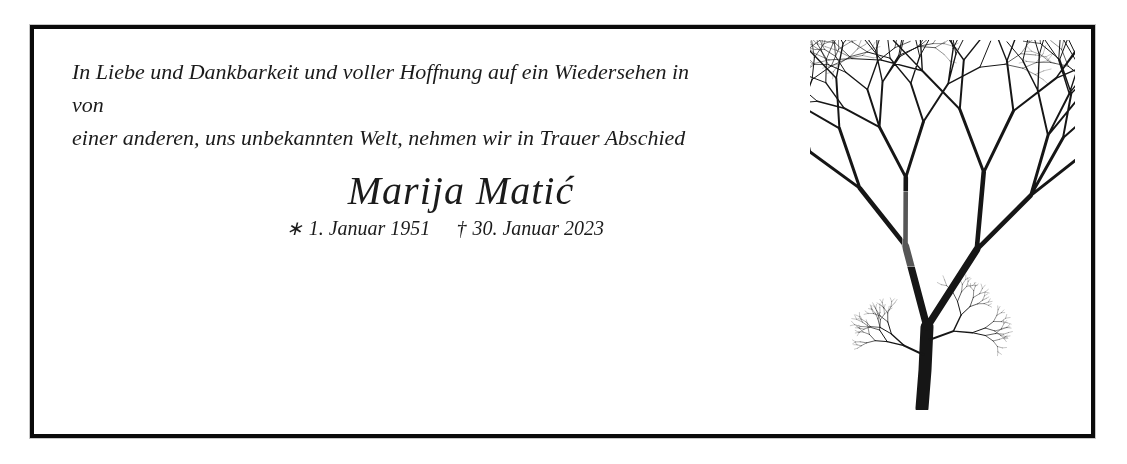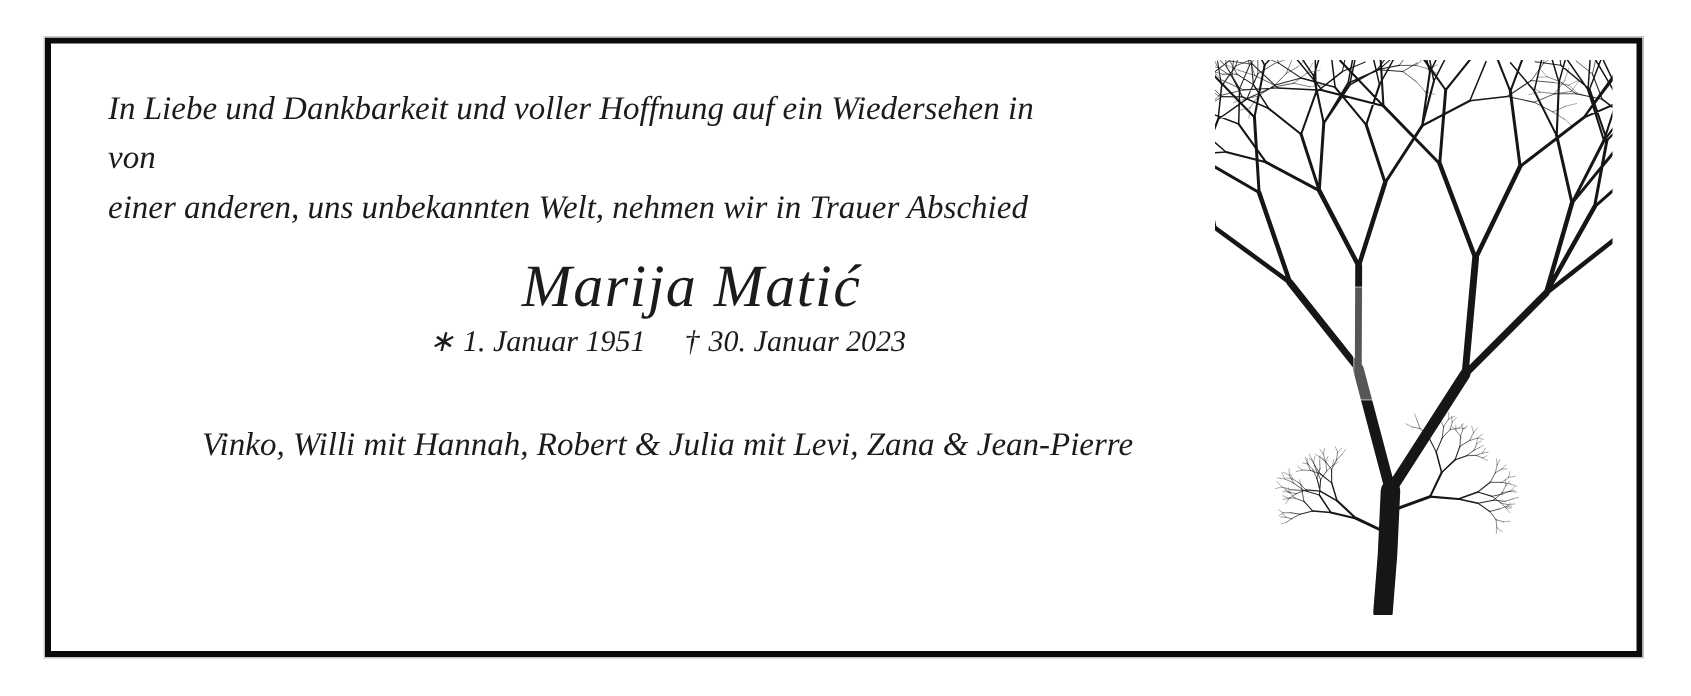--- a/index.html
+++ b/index.html
@@ -104,21 +104,20 @@
       <div>von</div>
       <div>einer anderen, uns unbekannten Welt, nehmen wir in Trauer Abschied</div>
     </div>
 
     <h1 class="txt name">Marija Matić</h1>
 
     <div class="txt dates">
       <span class="birth"><span class="sym">∗</span><span>1. Januar 1951</span></span><span class="death"><span class="sym">†</span><span>30. Januar 2023</span></span>
     </div>
 
-    <div class="txt family">Vinko, Willi mit Hannah, Robert &amp; Julia mit Levi, Zana &amp; Jean-Pierre</div>
 
 
     <svg id="tree" class="tree-svg" viewBox="0 0 265 370">
         <path d="M112.0 368.0L115.0 330.0M115.0 330.0L117.0 287.0" fill="none" stroke="#161616" stroke-width="13" stroke-opacity="1" stroke-linecap="round"></path>
         <path d="M117.0 287.0L95.5 205.8M117.0 287.0L166.7 209.6" fill="none" stroke="#161616" stroke-width="7.2" stroke-opacity="1" stroke-linecap="round"></path>
         <path d="M95.5 205.8L95.8 137.4M95.5 205.8L50.0 148.4M166.7 209.6L220.6 155.6M166.7 209.6L173.7 132.3" fill="none" stroke="#161616" stroke-width="4.6" stroke-opacity="1" stroke-linecap="round"></path>
         <path d="M95.8 137.4L113.4 81.8M95.8 137.4L69.5 87.1M50.0 148.4L29.4 88.3M50.0 148.4L0.2 112.0M220.6 155.6L271.0 116.0M220.6 155.6L253.0 97.9M220.6 155.6L238.0 95.4M173.7 132.3L203.4 71.0M173.7 132.3L149.8 69.2" fill="none" stroke="#161616" stroke-width="3" stroke-opacity="1" stroke-linecap="round"></path>
         <path d="M113.4 81.8L138.1 43.8M113.4 81.8L100.8 43.2M69.5 87.1L72.5 42.2M69.5 87.1L34.1 68.2M69.5 87.1L57.4 49.5M29.4 88.3L26.3 38.2M29.4 88.3L-11.9 64.4M0.2 112.0L-9.4 69.5M0.2 112.0L-42.1 107.8M0.2 112.0L-13.3 65.6M271.0 116.0L316.6 95.0M271.0 116.0L287.6 72.3M253.0 97.9L288.7 66.5M253.0 97.9L261.3 53.5M238.0 95.4L267.0 60.1M238.0 95.4L227.8 50.4M238.0 95.4L259.3 53.7M203.4 71.0L245.8 38.4M203.4 71.0L196.9 20.9M149.8 69.2L153.8 20.0M149.8 69.2L112.3 30.7M119.0 300.0L143.4 291.1M114.0 315.0L94.1 305.6" fill="none" stroke="#161616" stroke-width="2" stroke-opacity="1" stroke-linecap="round"></path>
         <path d="M138.1 43.8L169.9 27.2M138.1 43.8L143.2 8.4M138.1 43.8L145.9 14.1M100.8 43.2L109.7 16.4M100.8 43.2L80.1 18.2M72.5 42.2L89.7 16.7M72.5 42.2L65.8 10.8M72.5 42.2L88.7 15.5M34.1 68.2L15.8 42.7M34.1 68.2L7.3 61.3M57.4 49.5L67.4 21.5M57.4 49.5L35.8 32.3M26.3 38.2L33.1 3.4M26.3 38.2L-0.2 10.8M-11.9 64.4L-27.2 33.6M-11.9 64.4L-45.5 53.2M-11.9 64.4L-47.1 60.8M-9.4 69.5L2.1 39.5M-9.4 69.5L-34.1 50.2M-42.1 107.8L-69.5 92.5M-42.1 107.8L-72.9 108.7M-42.1 107.8L-72.0 106.7M-13.3 65.6L-12.8 32.6M-13.3 65.6L-34.4 39.2M316.6 95.0L354.8 85.3M316.6 95.0L335.0 63.9M287.6 72.3L309.8 45.3M287.6 72.3L277.0 40.7M288.7 66.5L321.3 63.4M288.7 66.5L305.1 35.3M261.3 53.5L286.0 28.8M261.3 53.5L249.7 19.5M267.0 60.1L296.0 43.8M267.0 60.1L267.6 23.5M267.0 60.1L286.1 30.0M227.8 50.4L229.3 15.0M227.8 50.4L212.8 20.6M259.3 53.7L281.3 24.8M259.3 53.7L248.7 19.8M259.3 53.7L269.5 22.3M245.8 38.4L279.7 23.7M245.8 38.4L267.4 7.9M245.8 38.4L270.4 6.1M196.9 20.9L209.3 -12.3M196.9 20.9L182.3 -15.8M153.8 20.0L176.6 -8.4M153.8 20.0L133.4 -8.7M112.3 30.7L110.1 -6.1M112.3 30.7L71.4 20.1M112.3 30.7L83.5 0.5M143.4 291.1L162.3 292.7M143.4 291.1L151.1 275.0M94.1 305.6L81.4 293.9M94.1 305.6L77.2 301.6" fill="none" stroke="#161616" stroke-width="1.4" stroke-opacity="1" stroke-linecap="round"></path>
         <path d="M169.9 27.2L194.8 24.3M169.9 27.2L180.7 1.1M143.2 8.4L155.3 -16.2M143.2 8.4L137.4 -16.3M145.9 14.1L155.4 -4.6M145.9 14.1L141.7 -7.6M109.7 16.4L119.3 -0.9M109.7 16.4L105.2 -2.7M80.1 18.2L77.3 -5.0M80.1 18.2L57.4 12.0M89.7 16.7L108.3 6.3M89.7 16.7L94.7 -6.4M65.8 10.8L73.2 -13.2M65.8 10.8L53.5 -7.7M88.7 15.5L109.0 6.5M88.7 15.5L93.3 -8.4M15.8 42.7L16.4 19.1M15.8 42.7L-7.2 33.9M7.3 61.3L-8.0 48.2M7.3 61.3L-12.1 62.9M67.4 21.5L84.9 7.7M67.4 21.5L66.8 -1.4M35.8 32.3L25.6 16.4M35.8 32.3L18.3 24.6M33.1 3.4L49.4 -15.0M33.1 3.4L19.4 -21.0M-0.2 10.8L-6.1 -16.9M-0.2 10.8L-24.4 -6.6M-27.2 33.6L-24.2 9.0M-27.2 33.6L-42.8 14.7M-45.5 53.2L-63.0 36.1M-45.5 53.2L-73.4 58.0M-47.1 60.8L-63.8 38.5M-47.1 60.8L-70.5 68.6M2.1 39.5L21.3 25.9M2.1 39.5L4.4 17.4M-34.1 50.2L-43.6 29.7M-34.1 50.2L-55.3 47.9M-69.5 92.5L-84.3 75.1M-69.5 92.5L-94.3 95.2M-72.9 108.7L-89.7 94.7M-72.9 108.7L-95.2 118.0M-72.0 106.7L-90.5 96.9M-72.0 106.7L-93.6 114.2M-12.8 32.6L-3.9 10.7M-12.8 32.6L-28.3 14.3M-34.4 39.2L-43.8 18.0M-34.4 39.2L-58.1 29.4M354.8 85.3L380.9 92.9M354.8 85.3L370.7 62.6M335.0 63.9L352.2 44.5M335.0 63.9L341.6 38.9M309.8 45.3L333.9 39.3M309.8 45.3L312.9 20.5M277.0 40.7L279.7 15.9M277.0 40.7L258.2 26.2M321.3 63.4L343.4 76.6M321.3 63.4L336.4 44.1M305.1 35.3L322.0 15.9M305.1 35.3L308.7 7.7M286.0 28.8L312.1 23.2M286.0 28.8L288.2 3.3M249.7 19.5L260.0 -7.3M249.7 19.5L230.5 3.5M296.0 43.8L319.4 39.4M296.0 43.8L305.0 19.3M267.6 23.5L282.6 1.2M267.6 23.5L253.6 -0.3M286.1 30.0L310.6 15.9M286.1 30.0L286.2 4.5M229.3 15.0L236.0 -9.0M229.3 15.0L221.7 -10.5M212.8 20.6L218.8 -4.5M212.8 20.6L197.0 1.8M281.3 24.8L305.8 12.7M281.3 24.8L285.6 -2.2M248.7 19.8L250.5 -6.7M248.7 19.8L233.8 -1.7M269.5 22.3L285.3 4.8M269.5 22.3L259.0 0.4M279.7 23.7L307.5 18.4M279.7 23.7L294.0 -1.8M267.4 7.9L290.0 -6.9M267.4 7.9L263.5 -19.0M270.4 6.1L300.6 -1.8M270.4 6.1L272.9 -26.3M71.4 20.1L52.6 -2.9M71.4 20.1L41.8 18.6M162.3 292.7L175.3 295.5M162.3 292.7L175.2 288.0M151.1 275.0L160.0 266.6M151.1 275.0L147.5 261.4M81.4 293.9L77.8 281.9M81.4 293.9L70.1 287.4M77.2 301.6L69.6 290.0M77.2 301.6L65.2 300.7" fill="none" stroke="#161616" stroke-width="1" stroke-opacity="1" stroke-linecap="round"></path>

